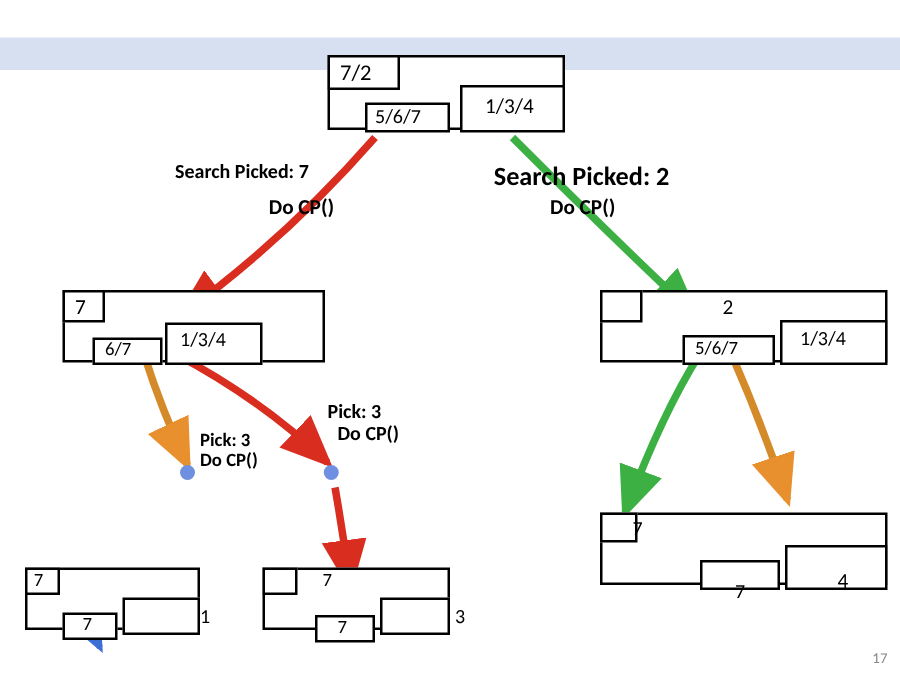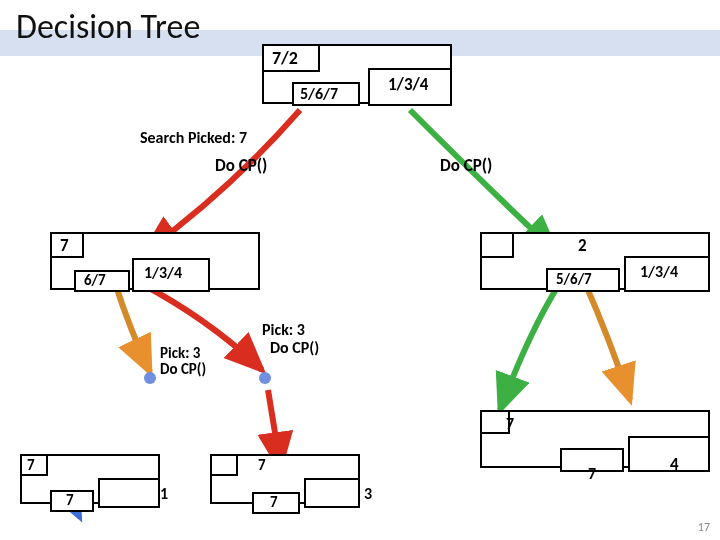--- a/index.html
+++ b/index.html
@@ -1,30 +1,29 @@
 <!DOCTYPE html>
 <html><head>
 <meta charset="utf-8">
 <style>
   html,body{margin:0;padding:0;width:720px;height:540px;font-family:Calibri,Arial,sans-serif;background:#fff;overflow:hidden}
   .stage{position:relative;width:720px;height:540px}
   .title-bar{position:absolute;left:0;top:30px;width:720px;height:26px;background:#d6e0f0}
   .title{position:absolute;left:16px;top:6px;font-size:34px;font-weight:400;color:#111}
   .box{position:absolute;border:2.5px solid #000;background:#fff;box-sizing:border-box}
-  .lbl{position:absolute;font-weight:700;color:#000}
+  .lbl{position:absolute;font-weight:400;color:#000}
   .ann{position:absolute;font-weight:700;color:#000}
   .page-num{position:absolute;right:10px;bottom:6px;font-size:12px;color:#888}
   svg{position:absolute;left:0;top:0}
 </style>
 </head>
 <body>
 <div class="stage">
 
 <div class="title-bar"></div>
-<div class="title">Decision Tree</div>
 
 <svg width="720" height="540">
   <defs>
     <marker id="ah-red" markerWidth="8" markerHeight="8" refX="6" refY="3" orient="auto">
           <path d="M0,0 L7,3 L0,6 Z" fill="#d92d20"></path>
         </marker>
     <marker id="ah-green" markerWidth="8" markerHeight="8" refX="6" refY="3" orient="auto">
           <path d="M0,0 L7,3 L0,6 Z" fill="#3cb043"></path>
         </marker>
     <marker id="ah-orange" markerWidth="8" markerHeight="8" refX="6" refY="3" orient="auto">
@@ -57,20 +56,21 @@
 <div class="box" style="left:262px;top:44px;width:58px;height:28px"></div>
 <div class="lbl" style="left:272px;top:47px;font-size:18px">7/2</div>
 
 <div class="box" style="left:292px;top:82px;width:68px;height:24px"></div>
 <div class="lbl" style="left:300px;top:84px;font-size:16px">5/6/7</div>
 <div class="box" style="left:368px;top:68px;width:84px;height:38px"></div>
 <div class="lbl" style="left:388px;top:74px;font-size:17px">1/3/4</div>
 
 <div class="ann" style="left:140px;top:128px;font-size:16px">Search Picked: 7</div>
 <div class="ann" style="left:215px;top:155px;font-size:17px">Do CP()</div>
+<div class="ann" style="left:395px;top:128px;font-size:21px">Search Picked: 2</div>
 <div class="ann" style="left:440px;top:155px;font-size:17px">Do CP()</div>
 
 <div class="box" style="left:50px;top:232px;width:210px;height:58px"></div>
 <div class="box" style="left:50px;top:232px;width:34px;height:26px"></div>
 <div class="lbl" style="left:60px;top:235px;font-size:17px">7</div>
 <div class="box" style="left:74px;top:270px;width:56px;height:22px"></div>
 <div class="lbl" style="left:84px;top:271px;font-size:15px">6/7</div>
 <div class="box" style="left:132px;top:258px;width:78px;height:34px"></div>
 <div class="lbl" style="left:144px;top:263px;font-size:16px">1/3/4</div>
 

